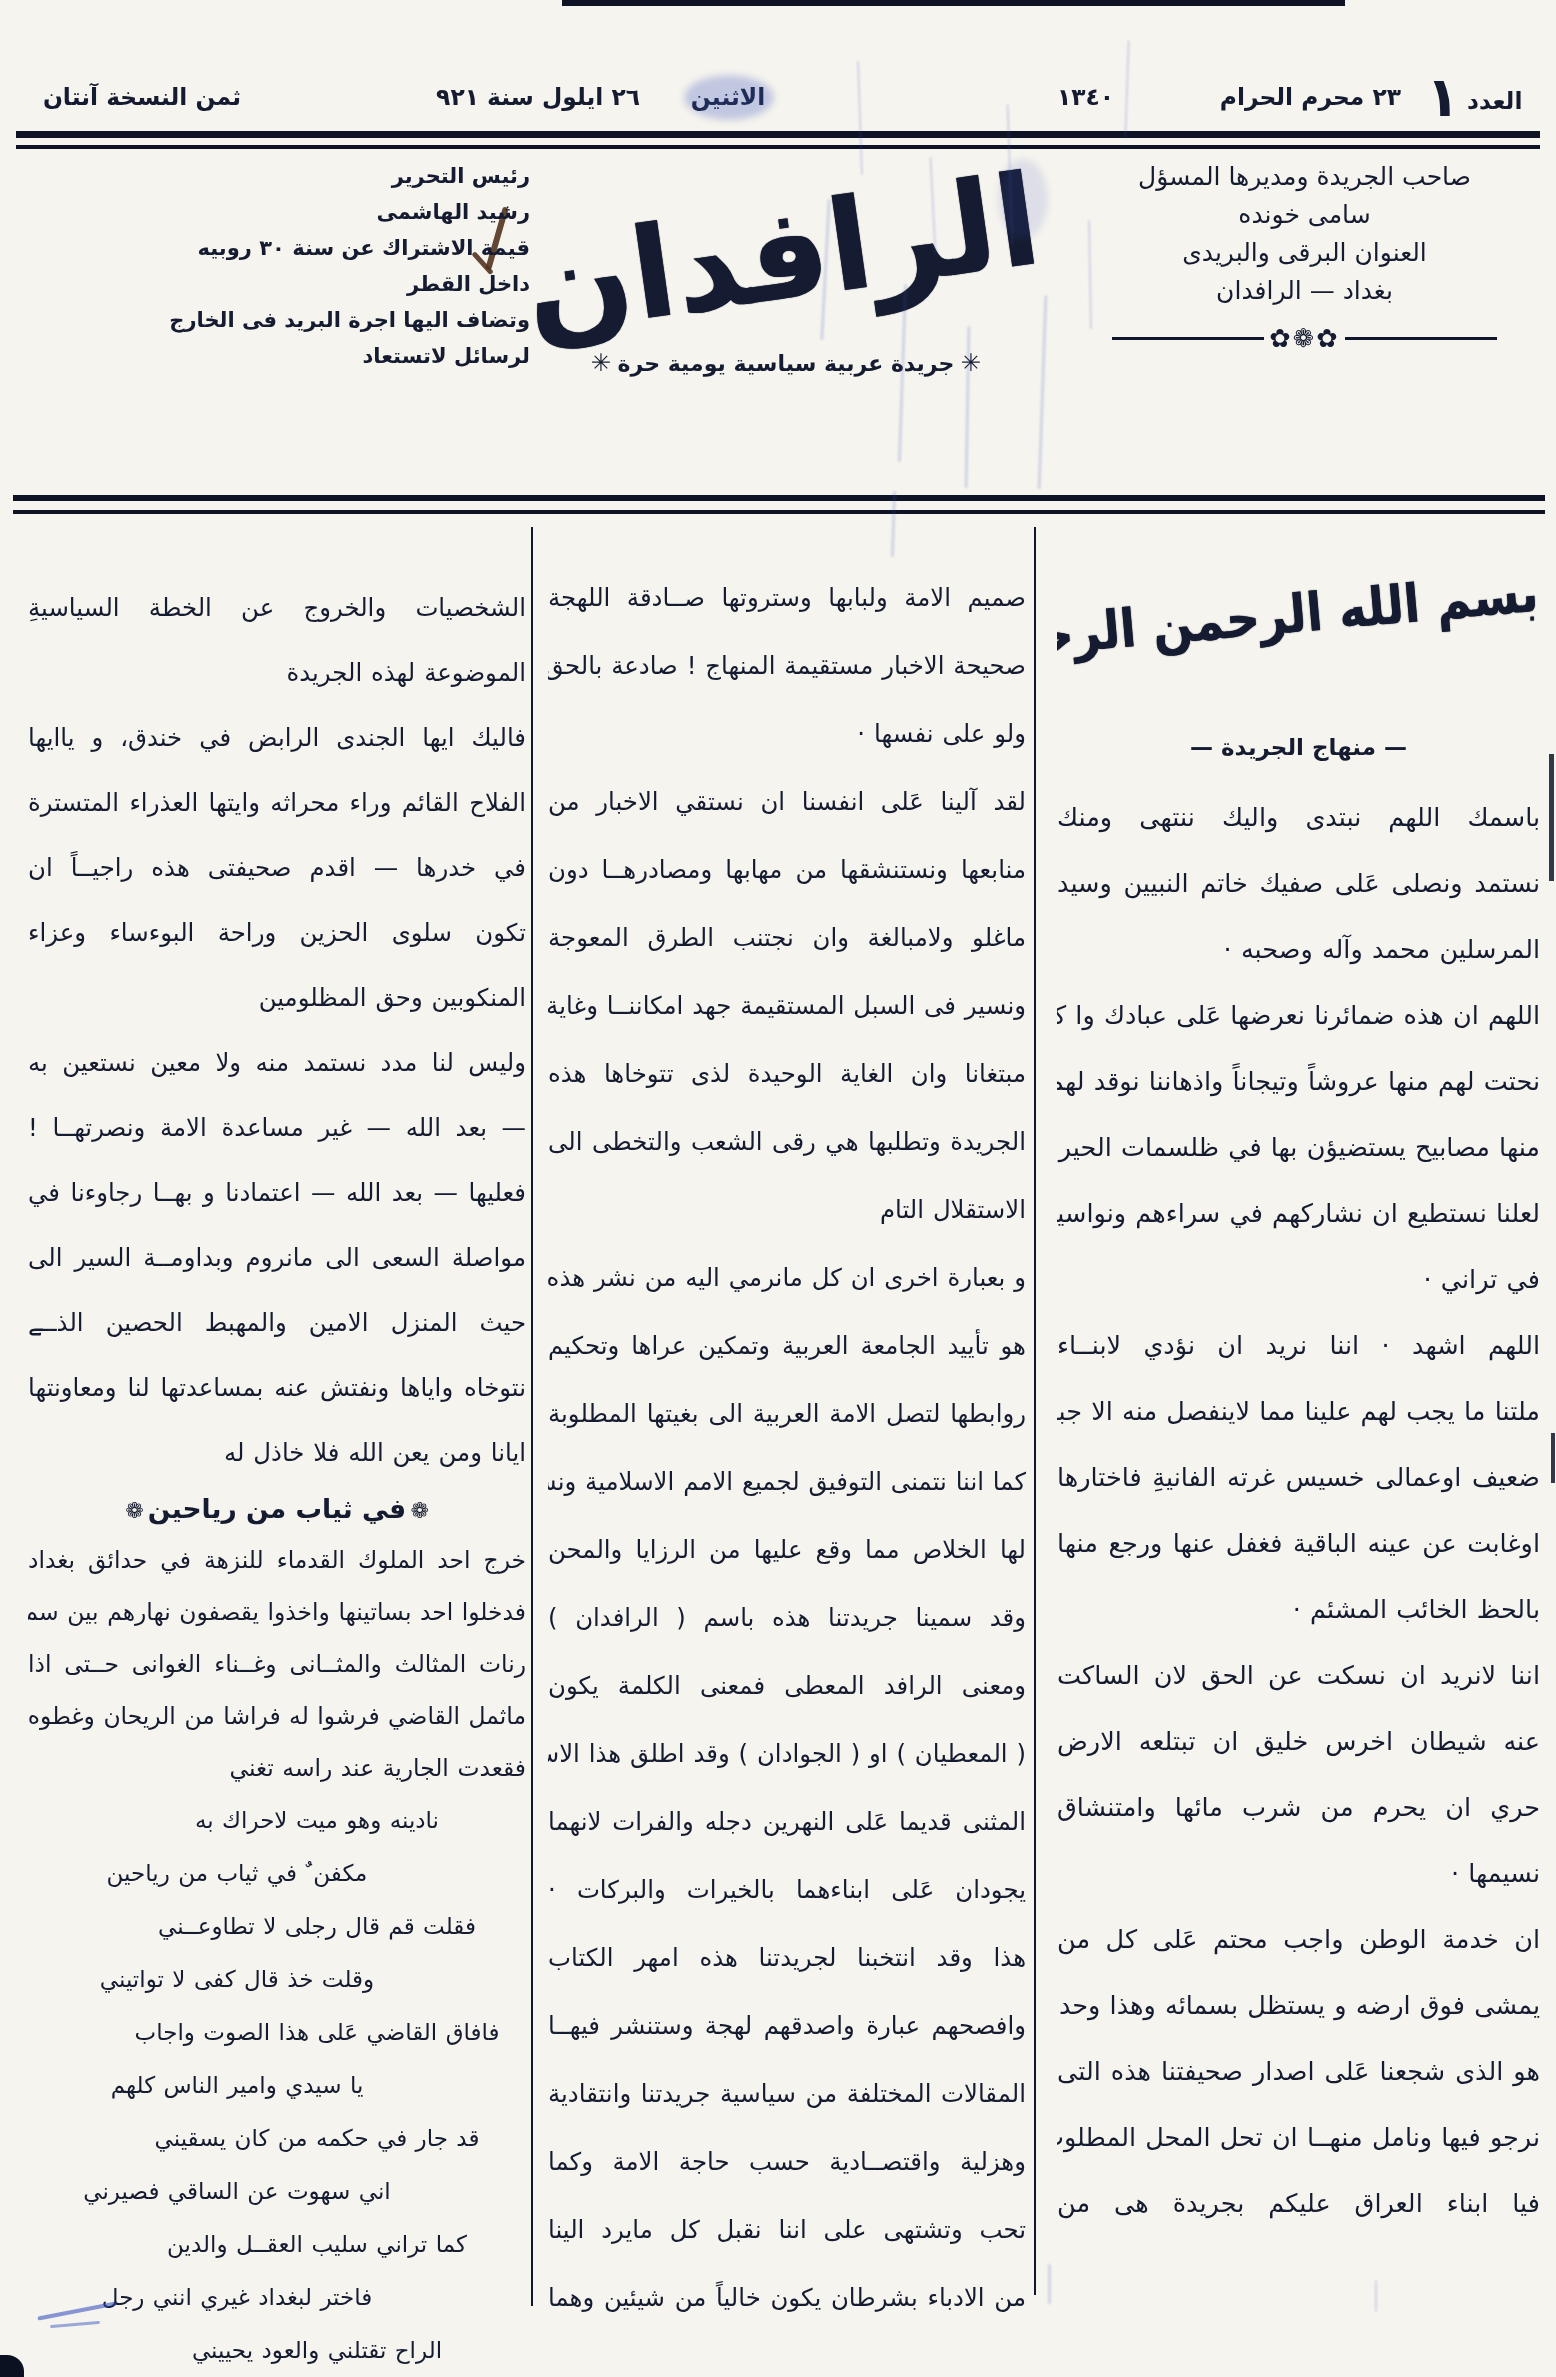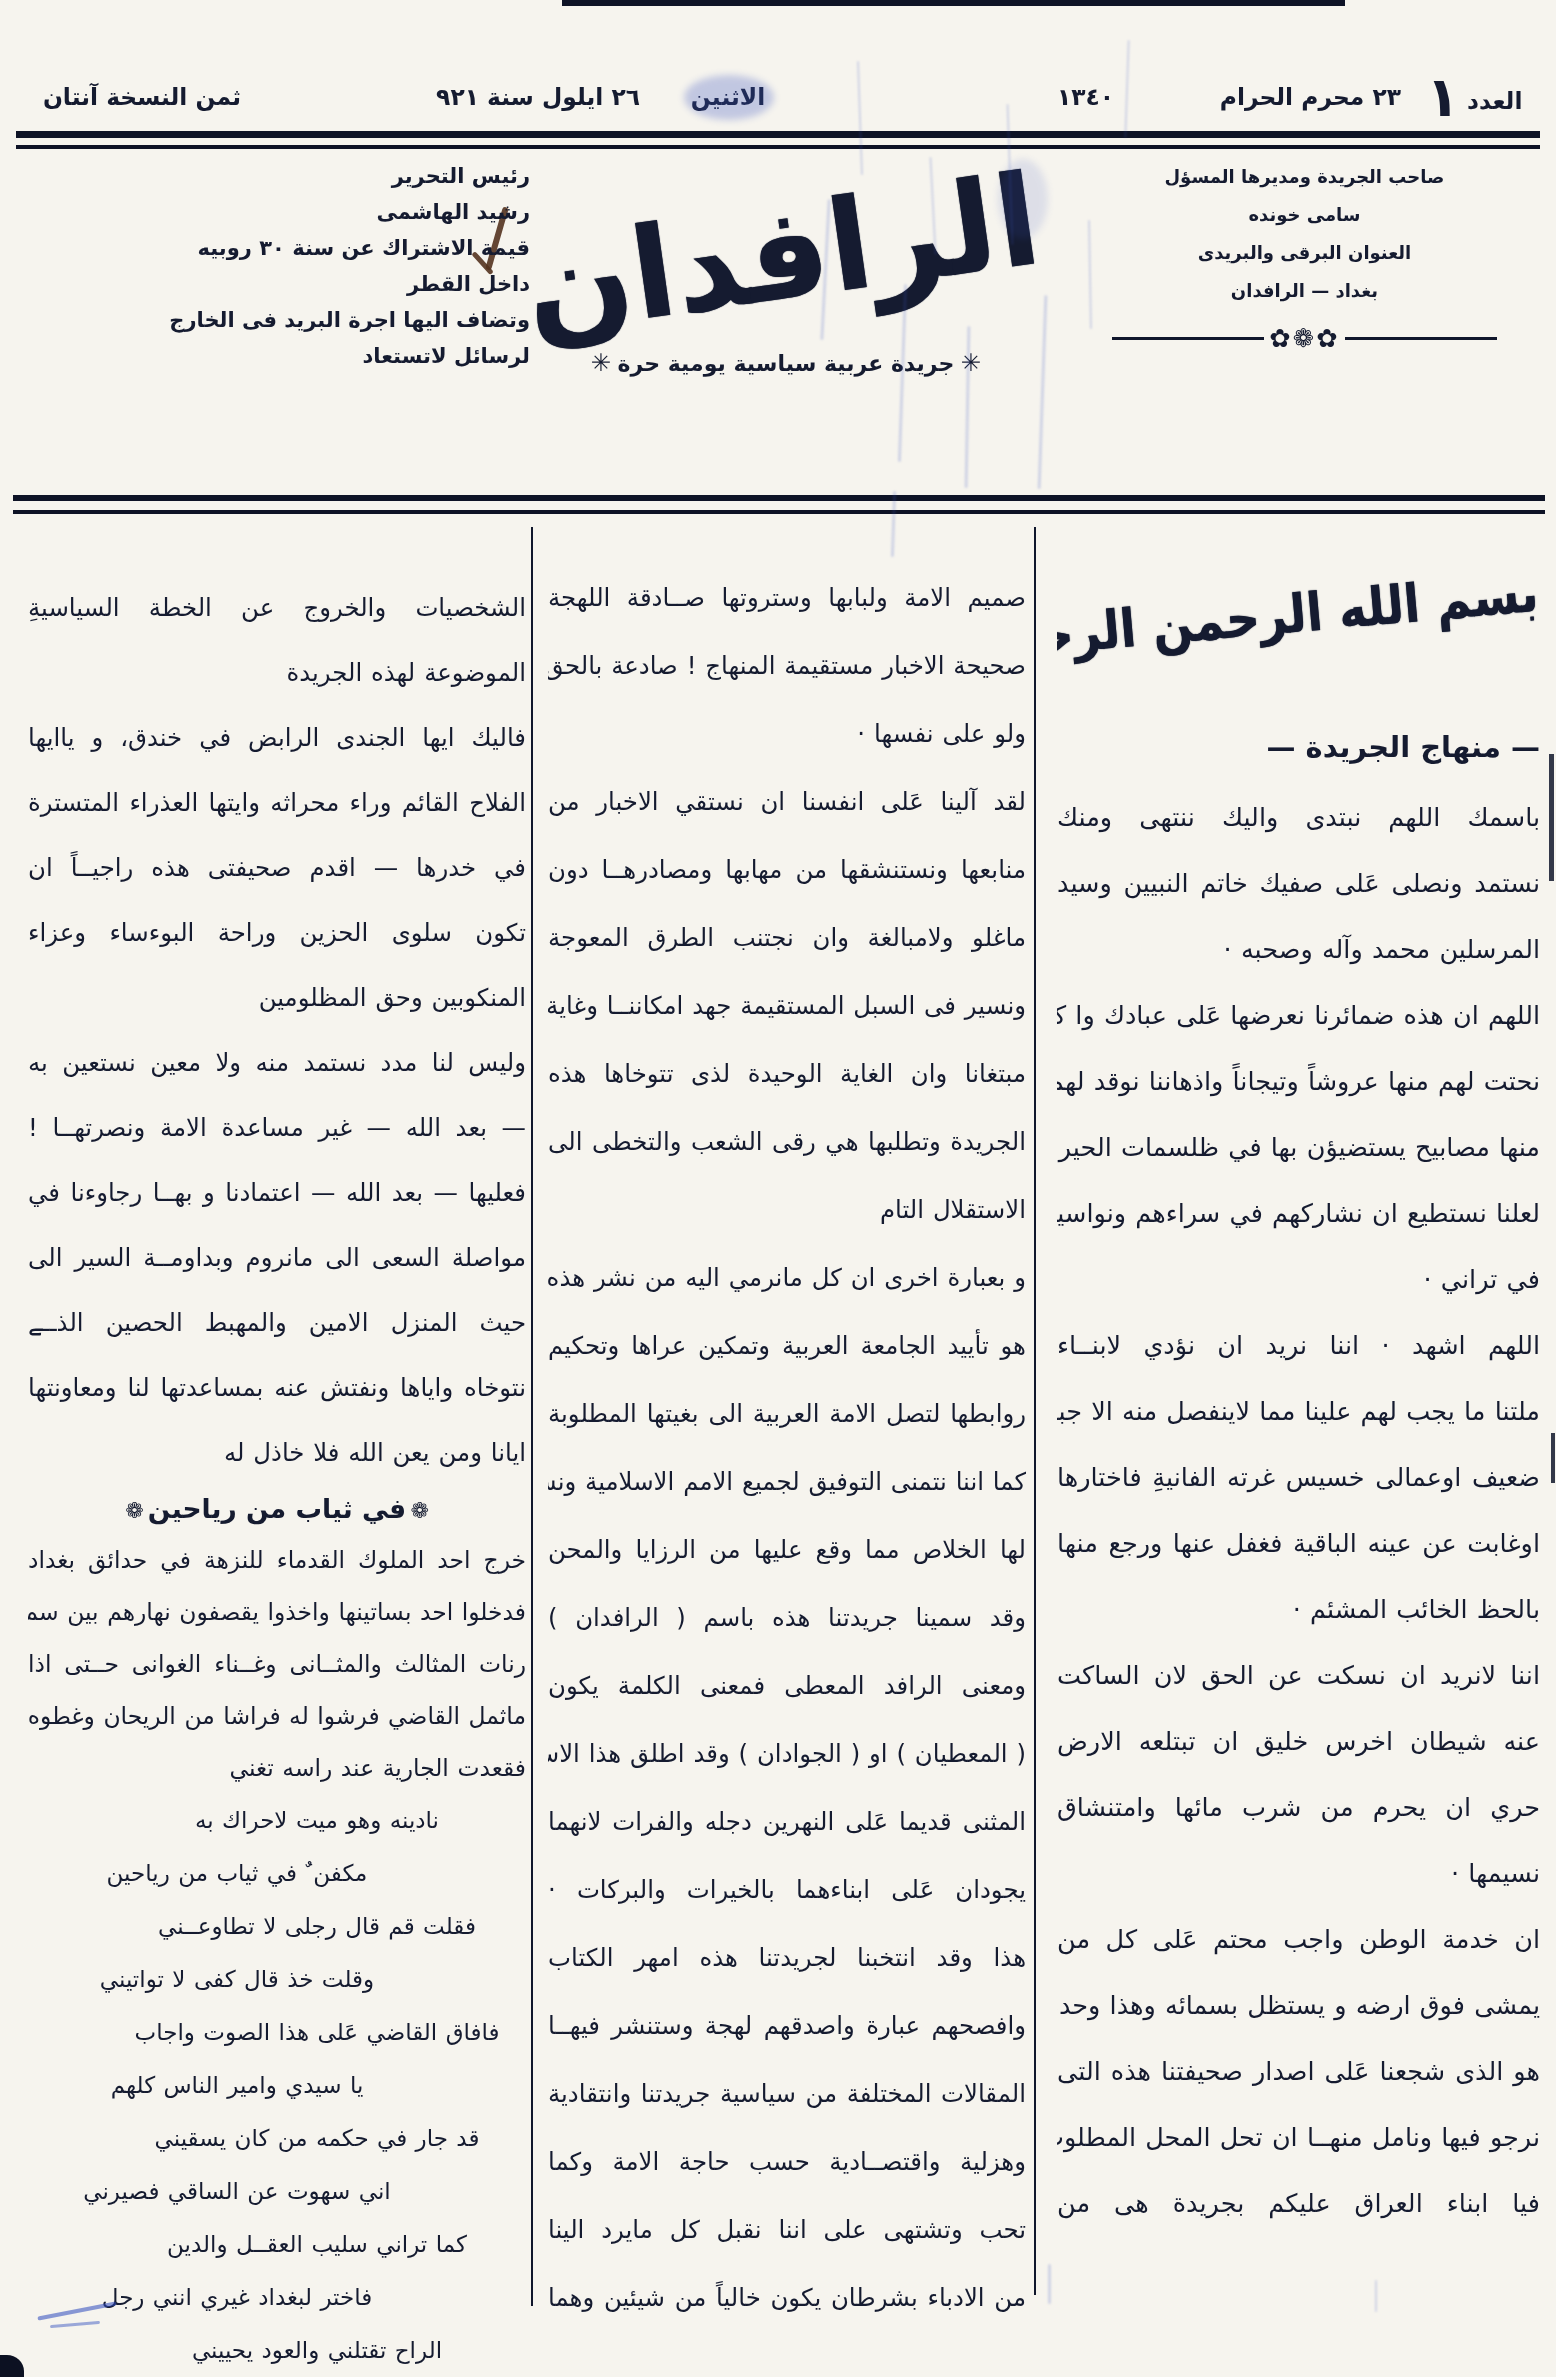--- a/index.html
+++ b/index.html
@@ -26,21 +26,21 @@
   .rule{position:absolute;box-sizing:border-box;}
   .rule1{left:16px;top:131px;width:1524px;height:18px;border-top:7.4px solid #0e1326;border-bottom:4.2px solid #0e1326;}
   .rule2{left:12.7px;top:495px;width:1532px;height:19px;border-top:6.4px solid #0e1326;border-bottom:4.8px solid #0e1326;}
   .divider{position:absolute;width:2.1px;background:#10162b;}
   .d1{left:531px;top:527px;height:1779px;}
   .d2{left:1034px;top:527px;height:1768px;}
   
   .mast-left{position:absolute;left:63px;top:159px;width:467px;text-align:right;}
   .mast-left div{height:36px;line-height:34px;font-size:21px;font-weight:bold;white-space:nowrap;}
   .mast-right{position:absolute;left:1080px;top:158px;width:449px;text-align:center;}
-  .mast-right div.mline{height:38px;line-height:37px;font-size:18px;font-weight:bold;white-space:nowrap;}
+  .mast-right div.mline{height:38px;line-height:37px;font-size:25px;font-weight:normal;white-space:nowrap;}
   .mast-title{position:absolute;left:531px;top:159px;width:510px;text-align:center;}
   .big-title{
     font-size:126px;font-weight:bold;line-height:191px;white-space:nowrap;
     transform:rotate(-8deg);transform-origin:center;
     text-shadow:0 0 1.1px #151b30;
   }
   .tagline{margin-top:-2.1px;font-size:22px;font-weight:bold;white-space:nowrap;}
   .tagline .orn{font-size:24.4px;padding:0 6.4px;}
   .flourish{display:flex;align-items:center;margin-top:14px;padding:0 32px;}
   .flourish .fl-line{flex:1;border-top:3.2px solid #10162b;}
@@ -61,21 +61,21 @@
   .poem{font-size:23px;}
   .poem .tline{text-align:center !important;text-align-last:center !important;}
   .poem .tline:nth-child(odd){margin-left:80px;}
   .poem .tline:nth-child(even){margin-right:80px;}
   .basmala{
     height:180px;line-height:159px;text-align:center;
     font-size:47px;font-weight:bold;white-space:nowrap;
     transform:rotate(-5deg) scaleY(1.12);transform-origin:center;
     text-shadow:0 0 1.1px #151b30;
   }
-  .minhaj{height:69px;line-height:64px;font-size:29px;font-weight:bold;}
+  .minhaj{height:69px;line-height:64px;text-align:center;font-size:23px;font-weight:bold;}
   .section-head{height:49px;line-height:47px;text-align:center;font-size:26.5px;font-weight:bold;white-space:nowrap;}
   .section-head .orn{font-size:22px;padding:0 4.2px;}
 </style>
 </head>
 <body>
 
 <div class="page" dir="rtl">
 
   <div class="top-bar"></div>
   <div class="pen-mark" style="left:494px;top:206px;width:5.8px;height:65px;transform:rotate(16deg);"></div>

